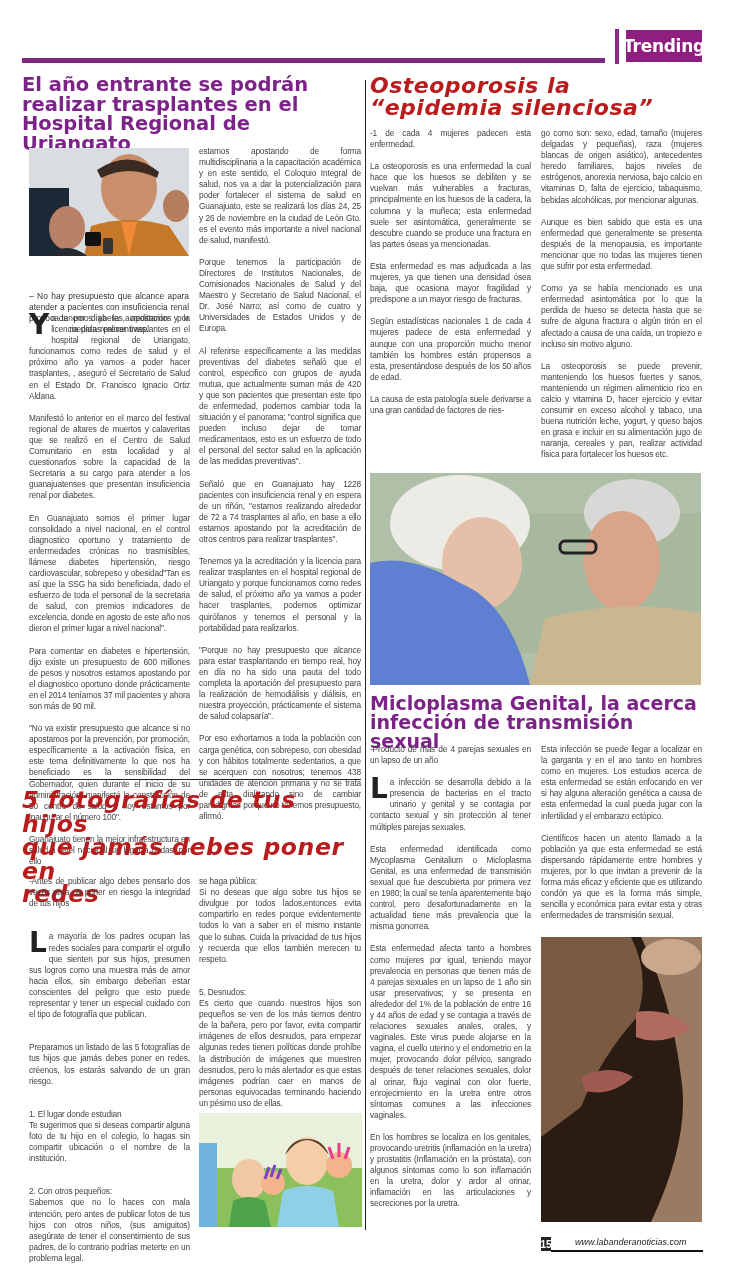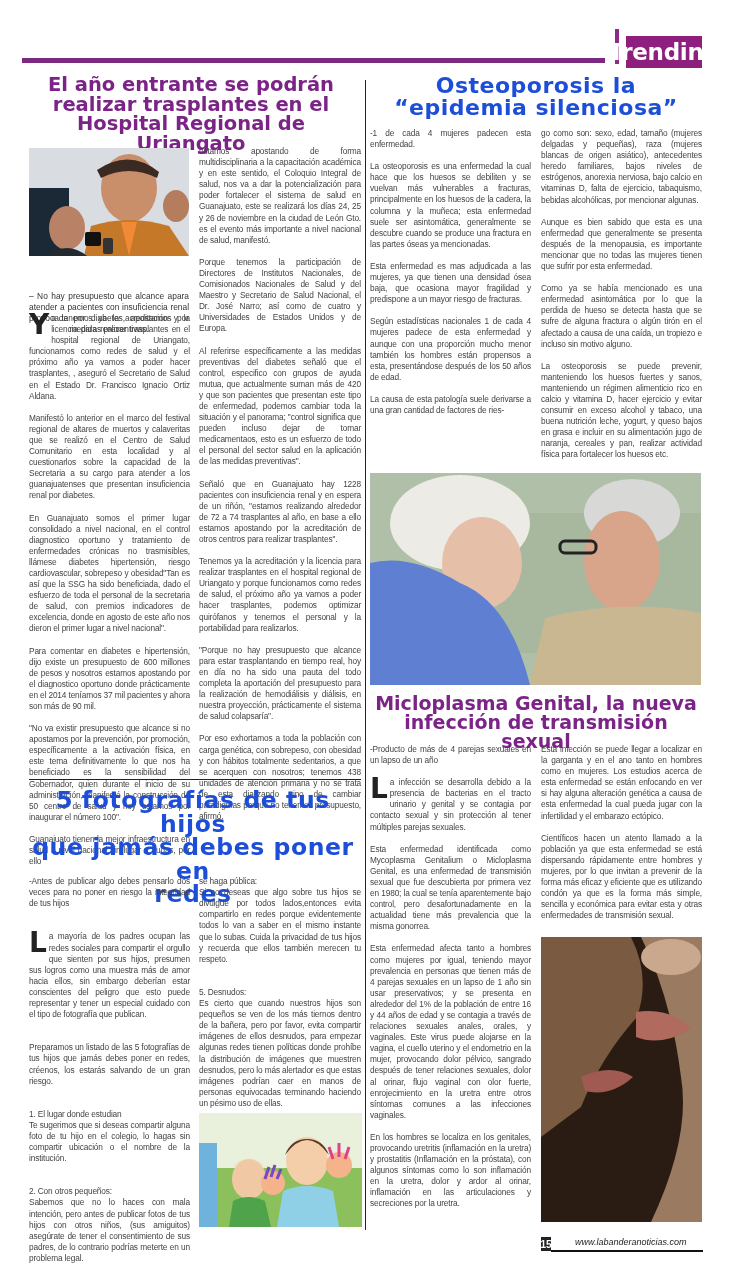--- a/index.html
+++ b/index.html
@@ -5,29 +5,29 @@
   * { box-sizing: border-box; margin: 0; padding: 0; }
   html, body { width: 732px; height: 1280px; background: #ffffff; overflow: hidden; }
   body { position: relative; font-family: "Liberation Sans", sans-serif; color: #333; }
 
   .abs { position: absolute; }
 
   
   .top-rule { left: 22px; top: 58px; width: 583px; height: 5px; background: #7b2a80; }
   .tick-bar { left: 615px; top: 29px; width: 4px; height: 35px; background: #8e2a8a; }
   .trending { left: 626px; top: 30px; width: 76px; height: 32px; background: #8e1f7f; color: #fff;
-              font-family: "DejaVu Sans", sans-serif; font-size: 23px; font-weight: bold;
-              display: flex; align-items: center; justify-content: center; letter-spacing: -0.3px; margin-top: 6px; }
+              font-family: "DejaVu Sans", sans-serif; font-size: 17px; font-weight: bold;
+              display: flex; align-items: center; justify-content: center; letter-spacing: -0.3px; }
 
   .vdiv { background: #222; width: 1px; }
 
   
-  .headline { text-align: center; font-family: "DejaVu Sans", sans-serif; font-weight: bold; line-height: 1.0; }
+  .headline { text-align: left; font-family: "DejaVu Sans", sans-serif; font-weight: bold; line-height: 1.0; }
   .hl-purple { color: #7b2386; }
-  .hl-black { color: #1d4ed8; }
+  .hl-black { color: #b91c1c; font-style: italic; }
 
   .col { font-family: "Liberation Sans", sans-serif; font-size: 8.3px; line-height: 11.1px; color: #444;
          text-align: justify; letter-spacing: -0.15px; }
   .col p { margin-bottom: 11px; }
   .col p.tight { margin-bottom: 0; }
   .dropcap { float: left; font-size: 28px; line-height: 22px; font-weight: bold; color: #222;
              margin-right: 2px; margin-top: 1px; font-family: "DejaVu Sans", sans-serif; }
   .caption { font-size: 8.4px; line-height: 11px; text-align: justify; color: #333; text-align-last: center; margin-top: 29px; }
   .bold-lead { font-weight: bold; color: #222; }
 
@@ -176,21 +176,21 @@
     <ellipse cx="112" cy="90" rx="40" ry="46" fill="#e5bfa7"></ellipse>
     <path d="M0 212 L0 90 Q40 80 90 110 Q140 130 160 212 Z" fill="#5e7fd2"></path>
     <ellipse cx="262" cy="40" rx="48" ry="34" fill="#d8d8d6"></ellipse>
     <ellipse cx="252" cy="88" rx="38" ry="50" fill="#d8a48a"></ellipse>
     <rect x="190" y="68" width="36" height="12" rx="5" fill="none" stroke="#222" stroke-width="3"></rect>
     <path d="M160 212 L175 145 Q252 125 331 140 L331 212 Z" fill="#c9b791"></path>
   </svg>
 </div>
 
 <div class="abs headline hl-purple" style="left:370px;top:694px;width:332px;font-size:19px;">
-  <div>Micloplasma Genital, la nueva</div>
+  <div>Micloplasma Genital, la acerca</div>
   <div>infección de transmisión sexual</div>
 </div>
 
 <div class="abs col" style="left:370px;top:744px;width:161px;">
   <p>-Producto de más de 4 parejas sexuales en un lapso de un año</p>
   <p><span class="dropcap">L</span><span>a infección se desarrolla debido a la presencia de bacterias en el tracto urinario y genital y se contagia por contacto sexual y sin protección al tener múltiples parejas sexuales.</span></p>
   <p>Esta enfermedad identificada como Mycoplasma Genitalium o Micloplasma Genital, es una enfermedad de transmisión sexual que fue descubierta por primera vez en 1980; la cual se tenía aparentemente bajo control, pero desafortunadamente en la actualidad tiene más prevalencia que la misma gonorrea.</p>
   <p>Esta enfermedad afecta tanto a hombres como mujeres por igual, teniendo mayor prevalencia en personas que tienen más de 4 parejas sexuales en un lapso de 1 año sin usar preservativos; y se presenta en alrededor del 1% de la población de entre 16 y 44 años de edad y se contagia a través de relaciones sexuales anales, orales, y vaginales. Este virus puede alojarse en la vagina, el cuello uterino y el endometrio en la mujer, provocando dolor pélvico, sangrado después de tener relaciones sexuales, dolor al orinar, flujo vaginal con olor fuerte, enrojecimiento en la uretra entre otros síntomas comunes a las infecciones vaginales.</p>
   <p class="tight">En los hombres se localiza en los genitales, provocando uretritis (inflamación en la uretra) y prostatitis (Inflamación en la próstata), con algunos síntomas como lo son inflamación en la uretra, dolor y ardor al orinar, inflamación en las articulaciones y secreciones por la uretra.</p>
 </div>

